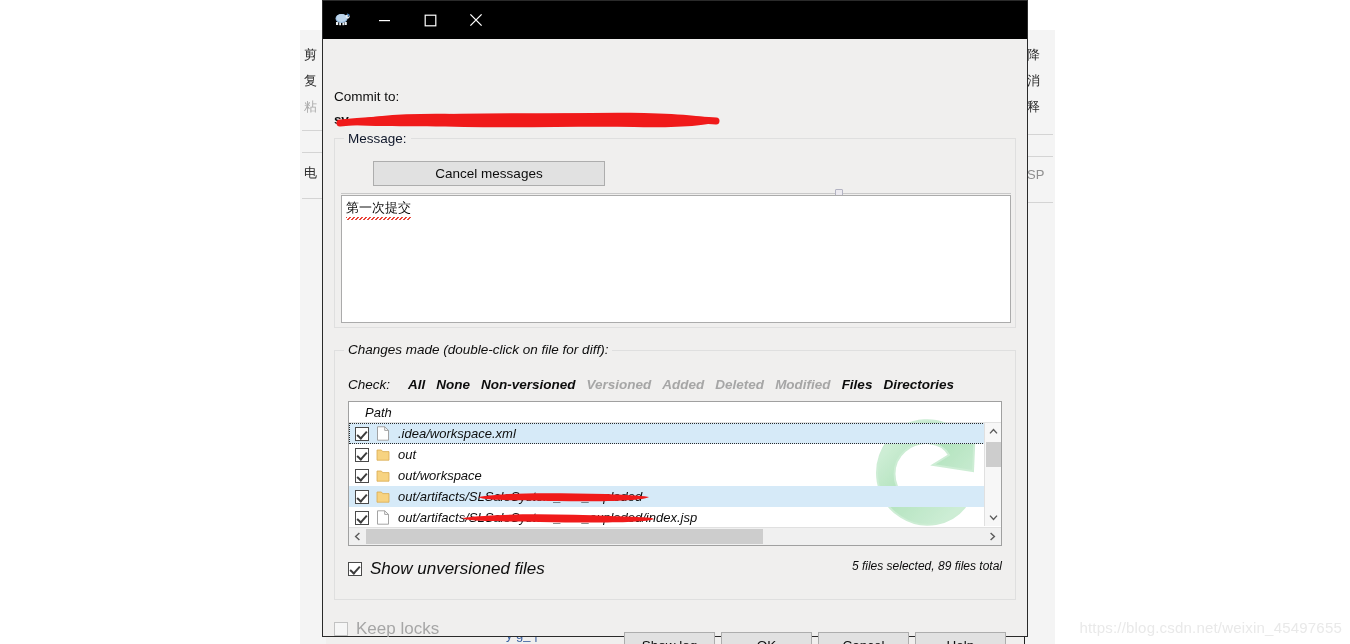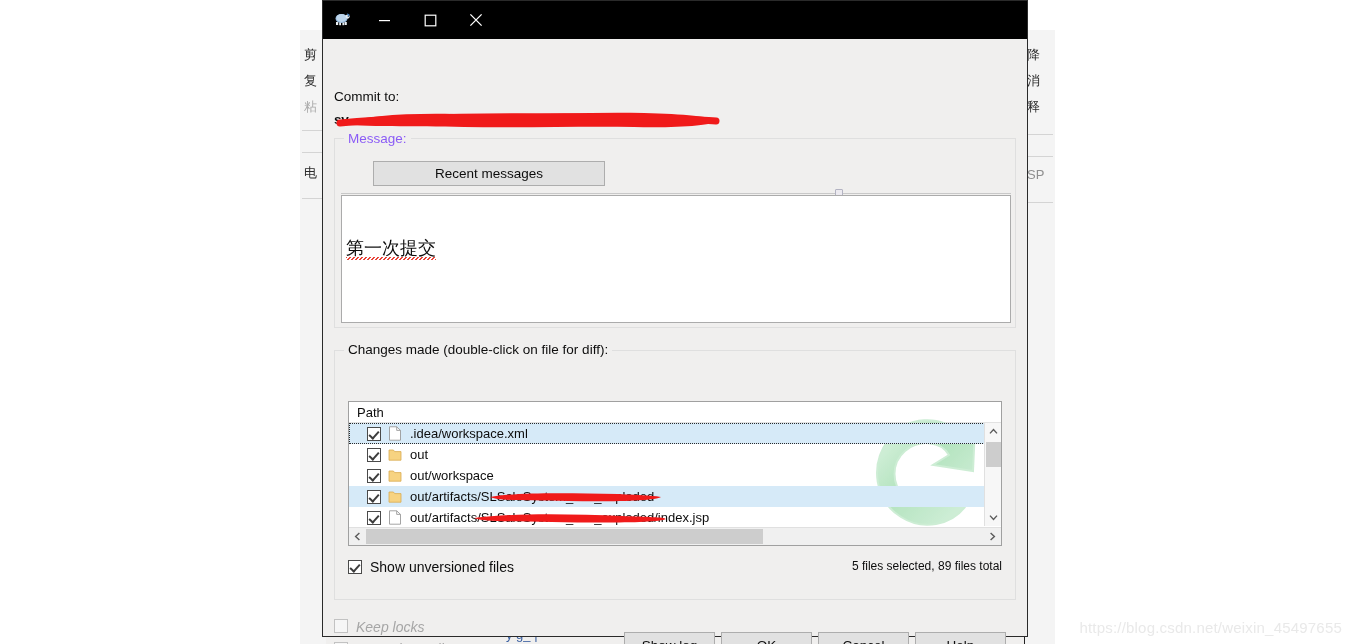--- a/index.html
+++ b/index.html
@@ -80,21 +80,21 @@
     position:absolute;left:0;top:0;width:386px;height:21px;
   }
 
   
   #message-group{
     position:absolute;left:11px;top:99px;width:682px;height:190px;
     border:1px solid #dfdfdf;box-sizing:border-box;
   }
   #message-legend{
     position:absolute;left:9px;top:-8px;background:#f0efee;padding:0 4px;
-    font-size:13.5px;color:#8b5cf6;
+    font-size:13.5px;color:#0f172a;
   }
   #recent-messages-btn{
     position:absolute;left:38px;top:22px;width:232px;height:25px;
     background:#e1e1e1;border:1px solid #adadad;box-sizing:border-box;
     font-family:"Liberation Sans","DejaVu Sans",sans-serif;
     font-size:13.5px;color:#0d0d0d;cursor:default;padding:0;
   }
   #splitter-dot{
     position:absolute;left:500px;top:50px;width:8px;height:8px;
     border:1px solid #b3b3c2;background:#eceaf0;box-sizing:border-box;
@@ -102,33 +102,32 @@
   }
   #splitter-line{
     position:absolute;left:6px;top:54px;width:670px;height:1px;background:#c8c8c8;
   }
   #message-textarea{
     position:absolute;left:6px;top:56px;width:670px;height:128px;
     background:#ffffff;border:1px solid #ababab;box-sizing:border-box;
     overflow:hidden;
   }
   #message-text{
-    position:absolute;left:4px;top:3px;font-size:18px;color:#0d0d0d;
+    position:absolute;left:4px;top:3px;font-size:13px;color:#0d0d0d;
     white-space:nowrap;line-height:18px;padding-bottom:3px;
     background-image:
       repeating-linear-gradient(135deg,#e8443a 0 1.2px,transparent 1.2px 2.6px);
     background-repeat:repeat-x;background-size:4px 3px;
     background-position:left bottom;
-    margin-top:40px;
   }
 
   
   #changes-group{
     position:absolute;left:11px;top:311px;width:682px;height:250px;
-    border:1px solid #dfdfdf;box-sizing:border-box;
+    border:1px solid #dfdfdf;box-sizing:border-box;font-style:italic;
   }
   #changes-legend{
     position:absolute;left:9px;top:-9px;background:#f0efee;padding:0 4px;
     font-size:13.5px;color:#0d0d0d;white-space:nowrap;
   }
 
   
   #check-row{
     position:absolute;left:13px;top:26px;height:20px;
     display:flex;align-items:baseline;white-space:nowrap;
@@ -144,33 +143,33 @@
   #list-wrap{
     position:absolute;left:13px;top:50px;width:654px;height:145px;
     border:1px solid #a0a0a0;box-sizing:border-box;background:#ffffff;
     overflow:hidden;
   }
   #list-header{
     height:21px;background:#ffffff;border-bottom:1px solid #e2e2e2;
     display:flex;align-items:center;box-sizing:border-box;
   }
   #list-header-path{
-    font-size:13px;color:#0d0d0d;padding-left:8px;flex:1 1 auto;
+    font-size:13px;color:#0d0d0d;padding-left:16px;flex:1 1 auto;
   }
   #list-rows{position:relative;height:124px;}
 
   
   #list-watermark{
     position:absolute;right:2px;top:-22px;width:150px;height:140px;
     pointer-events:none;opacity:.78;
   }
 
   .row{
     position:relative;height:21px;display:flex;align-items:center;
-    box-sizing:border-box;padding-left:18px;
+    box-sizing:border-box;padding-left:6px;
   }
   .row.selected{background:#d6eaf8;}
   .row.focused{outline:1px dotted #2a2a2a;outline-offset:-1px;}
   .row-cb{
     width:14px;height:14px;flex:0 0 14px;border:1px solid #4a4a4a;
     background:#ffffff;box-sizing:border-box;position:relative;margin-right:7px;
   }
   .row-cb.checked::after{
     content:"";position:absolute;left:3px;top:1px;width:4px;height:8px;
     border:solid #3c3c3c;border-width:0 2px 2px 0;transform:rotate(42deg);
@@ -211,29 +210,29 @@
   .opt-cb{
     width:14px;height:14px;flex:0 0 14px;box-sizing:border-box;margin-right:8px;
     position:relative;background:#ffffff;border:1px solid #4a4a4a;
   }
   .opt-cb.disabled{border-color:#c2c2c2;background:#f6f6f6;}
   .opt-cb.checked::after{
     content:"";position:absolute;left:3px;top:1px;width:4px;height:8px;
     border:solid #3c3c3c;border-width:0 2px 2px 0;transform:rotate(42deg);
   }
   .opt-cb.checked.disabled::after{border-color:#bdbdbd;}
-  .opt-text{font-size:14px;color:#0d0d0d;}
+  .opt-text{font-size:17px;color:#0d0d0d;}
   .opt-text.disabled{color:#a6a6a6;}
   #files-status{
     position:absolute;right:13px;top:208px;font-size:12px;color:#0d0d0d;
     white-space:nowrap;
   }
 
   
-  #opt-keeplocks{position:absolute;left:11px;top:580px;display:flex;font-style:italic;}
+  #opt-keeplocks{position:absolute;left:11px;top:580px;display:flex;align-items:center;}
   #opt-keepchangelists{position:absolute;left:11px;top:602px;display:flex;align-items:center;}
 
   #button-bar{position:absolute;left:301px;top:593px;display:flex;}
   .dbtn{
     width:91px;height:26px;background:#e1e1e1;border:1px solid #adadad;
     box-sizing:border-box;margin-right:6px;cursor:default;padding:0;
     font-family:"Liberation Sans","DejaVu Sans",sans-serif;
     font-size:13.5px;color:#0d0d0d;
   }
   .dbtn:last-child{margin-right:0;}
@@ -312,31 +311,43 @@
       <div id="commit-to-prefix">sv</div>
       <svg id="commit-to-redaction" viewBox="0 0 386 21" preserveAspectRatio="none">
         <path d="M2,15 C30,7 70,4 120,5 C190,6 250,3 310,4 C350,5 378,8 384,11
                  C380,17 340,19 300,18 C250,17 190,19 130,18 C80,17 30,18 2,15 Z" fill="#f01a1a"></path>
         <path d="M6,14 C60,9 140,7 230,8 C300,9 360,10 382,12" stroke="#f01a1a" stroke-width="7" fill="none" stroke-linecap="round"></path>
       </svg>
     </div>
 
     <div id="message-group">
       <div id="message-legend">Message:</div>
-      <button id="recent-messages-btn">Recent messages</button>
+      <button id="recent-messages-btn">Cancel messages</button>
       <div id="splitter-line"></div>
       <div id="splitter-dot"></div>
       <div id="message-textarea">
         <div id="message-text">第一次提交</div>
       </div>
     </div>
 
     <div id="changes-group">
       <div id="changes-legend">Changes made (double-click on file for diff):</div>
 
+      <div id="check-row">
+        <span id="check-label">Check:</span>
+        <span class="chk-link on">All</span>
+        <span class="chk-link on">None</span>
+        <span class="chk-link on">Non-versioned</span>
+        <span class="chk-link off">Versioned</span>
+        <span class="chk-link off">Added</span>
+        <span class="chk-link off">Deleted</span>
+        <span class="chk-link off">Modified</span>
+        <span class="chk-link on">Files</span>
+        <span class="chk-link on">Directories</span>
+      </div>
 
       <div id="list-wrap">
         <div id="list-header">
           <div id="list-header-path">Path</div>
         </div>
 
         <div id="list-rows">
 
           <svg id="list-watermark" viewBox="0 0 150 140">
             <defs>

